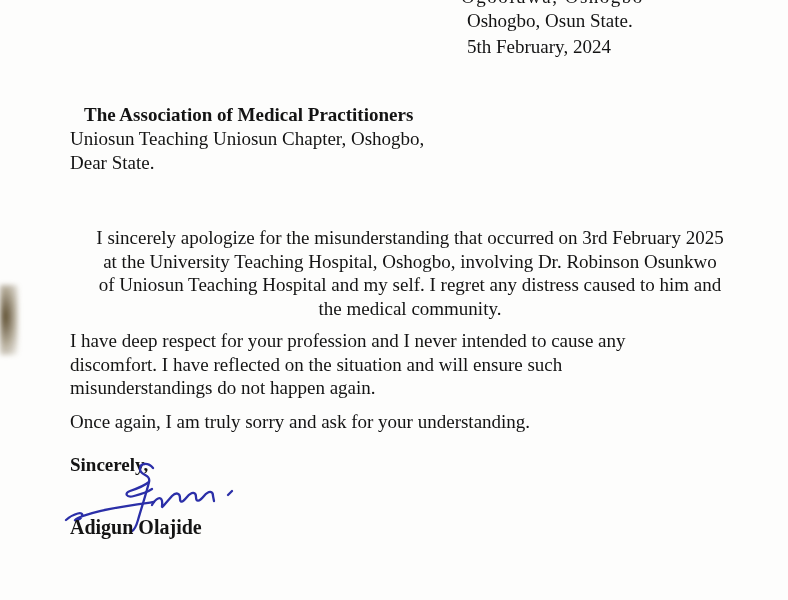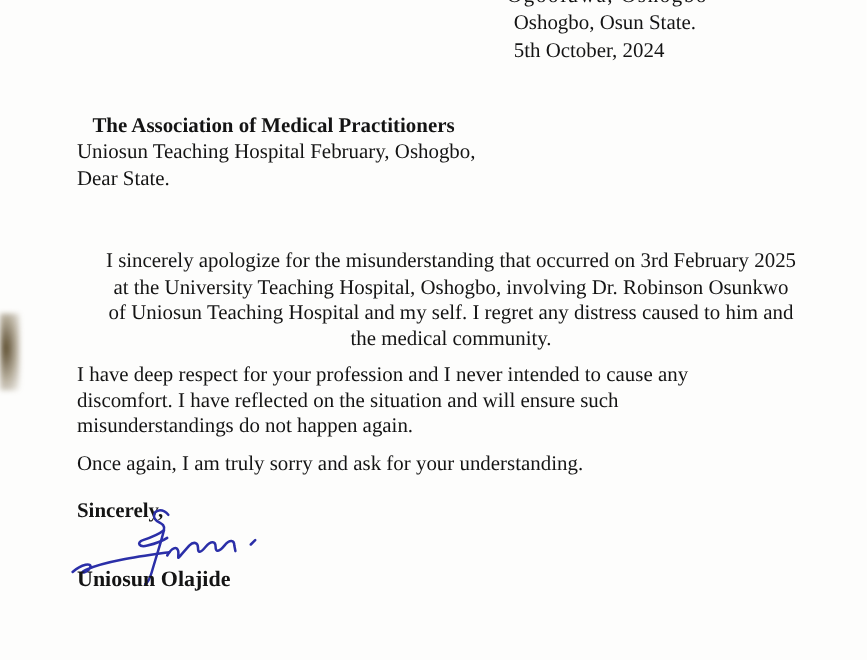--- a/index.html
+++ b/index.html
@@ -88,24 +88,24 @@
 
 <div class="page">
 
   <div class="edge-strip"></div>
   <div class="edge-smudge"></div>
 
   <div class="clip-line">
     <span>Ogooluwa, Oshogbo</span>
   </div>
   <div class="line" style="left:467px; top:9px;">Oshogbo, Osun State.</div>
-  <div class="line" style="left:467px; top:35px;">5th October, 2024</div>
+  <div class="line" style="left:467px; top:35px;">5th February, 2024</div>
 
   <div class="line bold" style="left:84px; top:103px;">The Association of Medical Practitioners</div>
-  <div class="line" style="left:70px; top:127px;">Uniosun Teaching Hospital February, Oshogbo,</div>
+  <div class="line" style="left:70px; top:127px;">Uniosun Teaching Uniosun Chapter, Oshogbo,</div>
   <div class="line" style="left:70px; top:151px;">Dear State.</div>
 
 
   <div class="para" style="top:226px;text-align:center;">I sincerely apologize for the misunderstanding that occurred on 3rd February 2025
 at the University Teaching Hospital, Oshogbo, involving Dr. Robinson Osunkwo
 of Uniosun Teaching Hospital and my self. I regret any distress caused to him and
 the medical community.</div>
   <div class="para" style="top:329px;">I have deep respect for your profession and I never intended to cause any
 discomfort. I have reflected on the situation and will ensure such
 misunderstandings do not happen again.</div>
@@ -120,15 +120,15 @@
       <path d="M 93,24 C 88,28 80,31 74,33 C 68,35 70,40 78,38 C 86,36 93,33 96,31"></path>
 
       <path d="M 96,47 C 100,40 105,38 106,43 C 107,48 104,52 109,46 L 116,38 C 120,34 124,35 124,40 C 124,45 126,45 131,39 C 136,33 140,34 140,39 C 140,44 143,44 148,38 C 153,32 157,33 157,38 L 158,43"></path>
 
       <path d="M 10,62 C 18,55 28,53 26,58 C 24,63 14,64 22,60 C 40,52 70,48 98,44"></path>
 
       <path d="M 172,37 L 176,33"></path>
     </g>
   </svg>
 
-  <div class="line bold" style="left:70px; top:516px; font-size:20px;">Uniosun Olajide</div>
+  <div class="line bold" style="left:70px; top:516px; font-size:20px;">Adigun Olajide</div>
 
 </div>
 
 </body></html>

